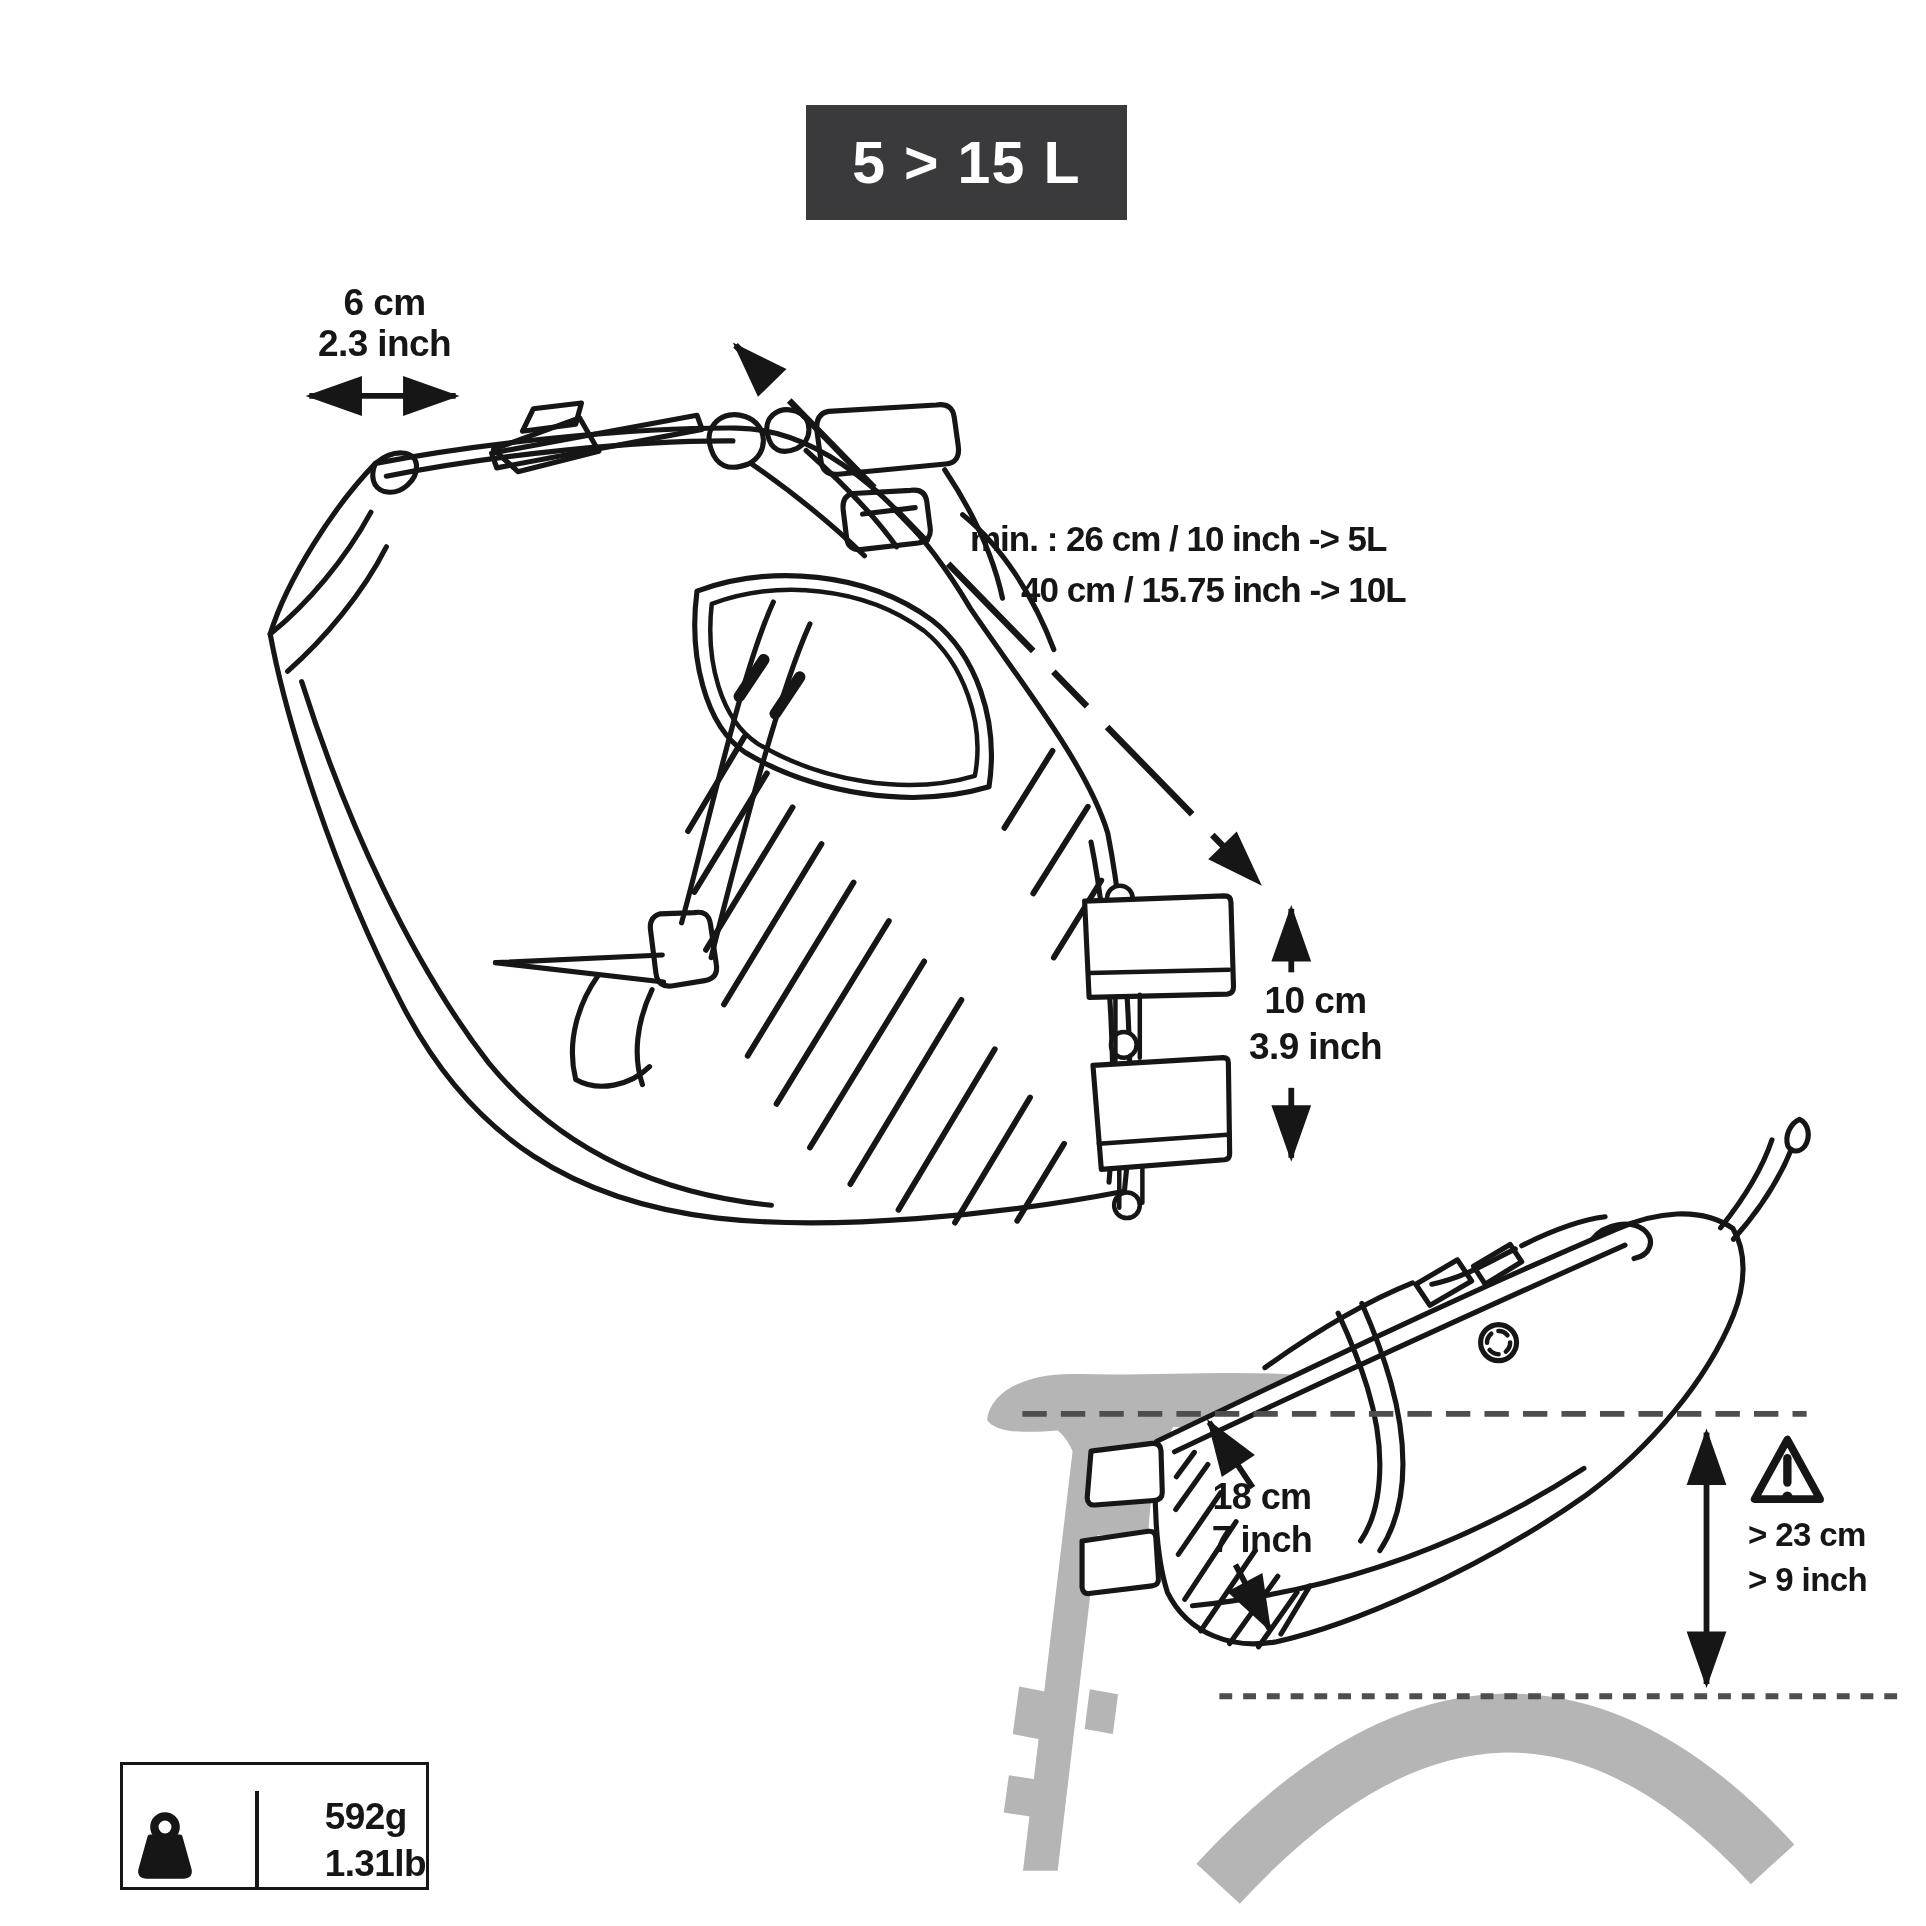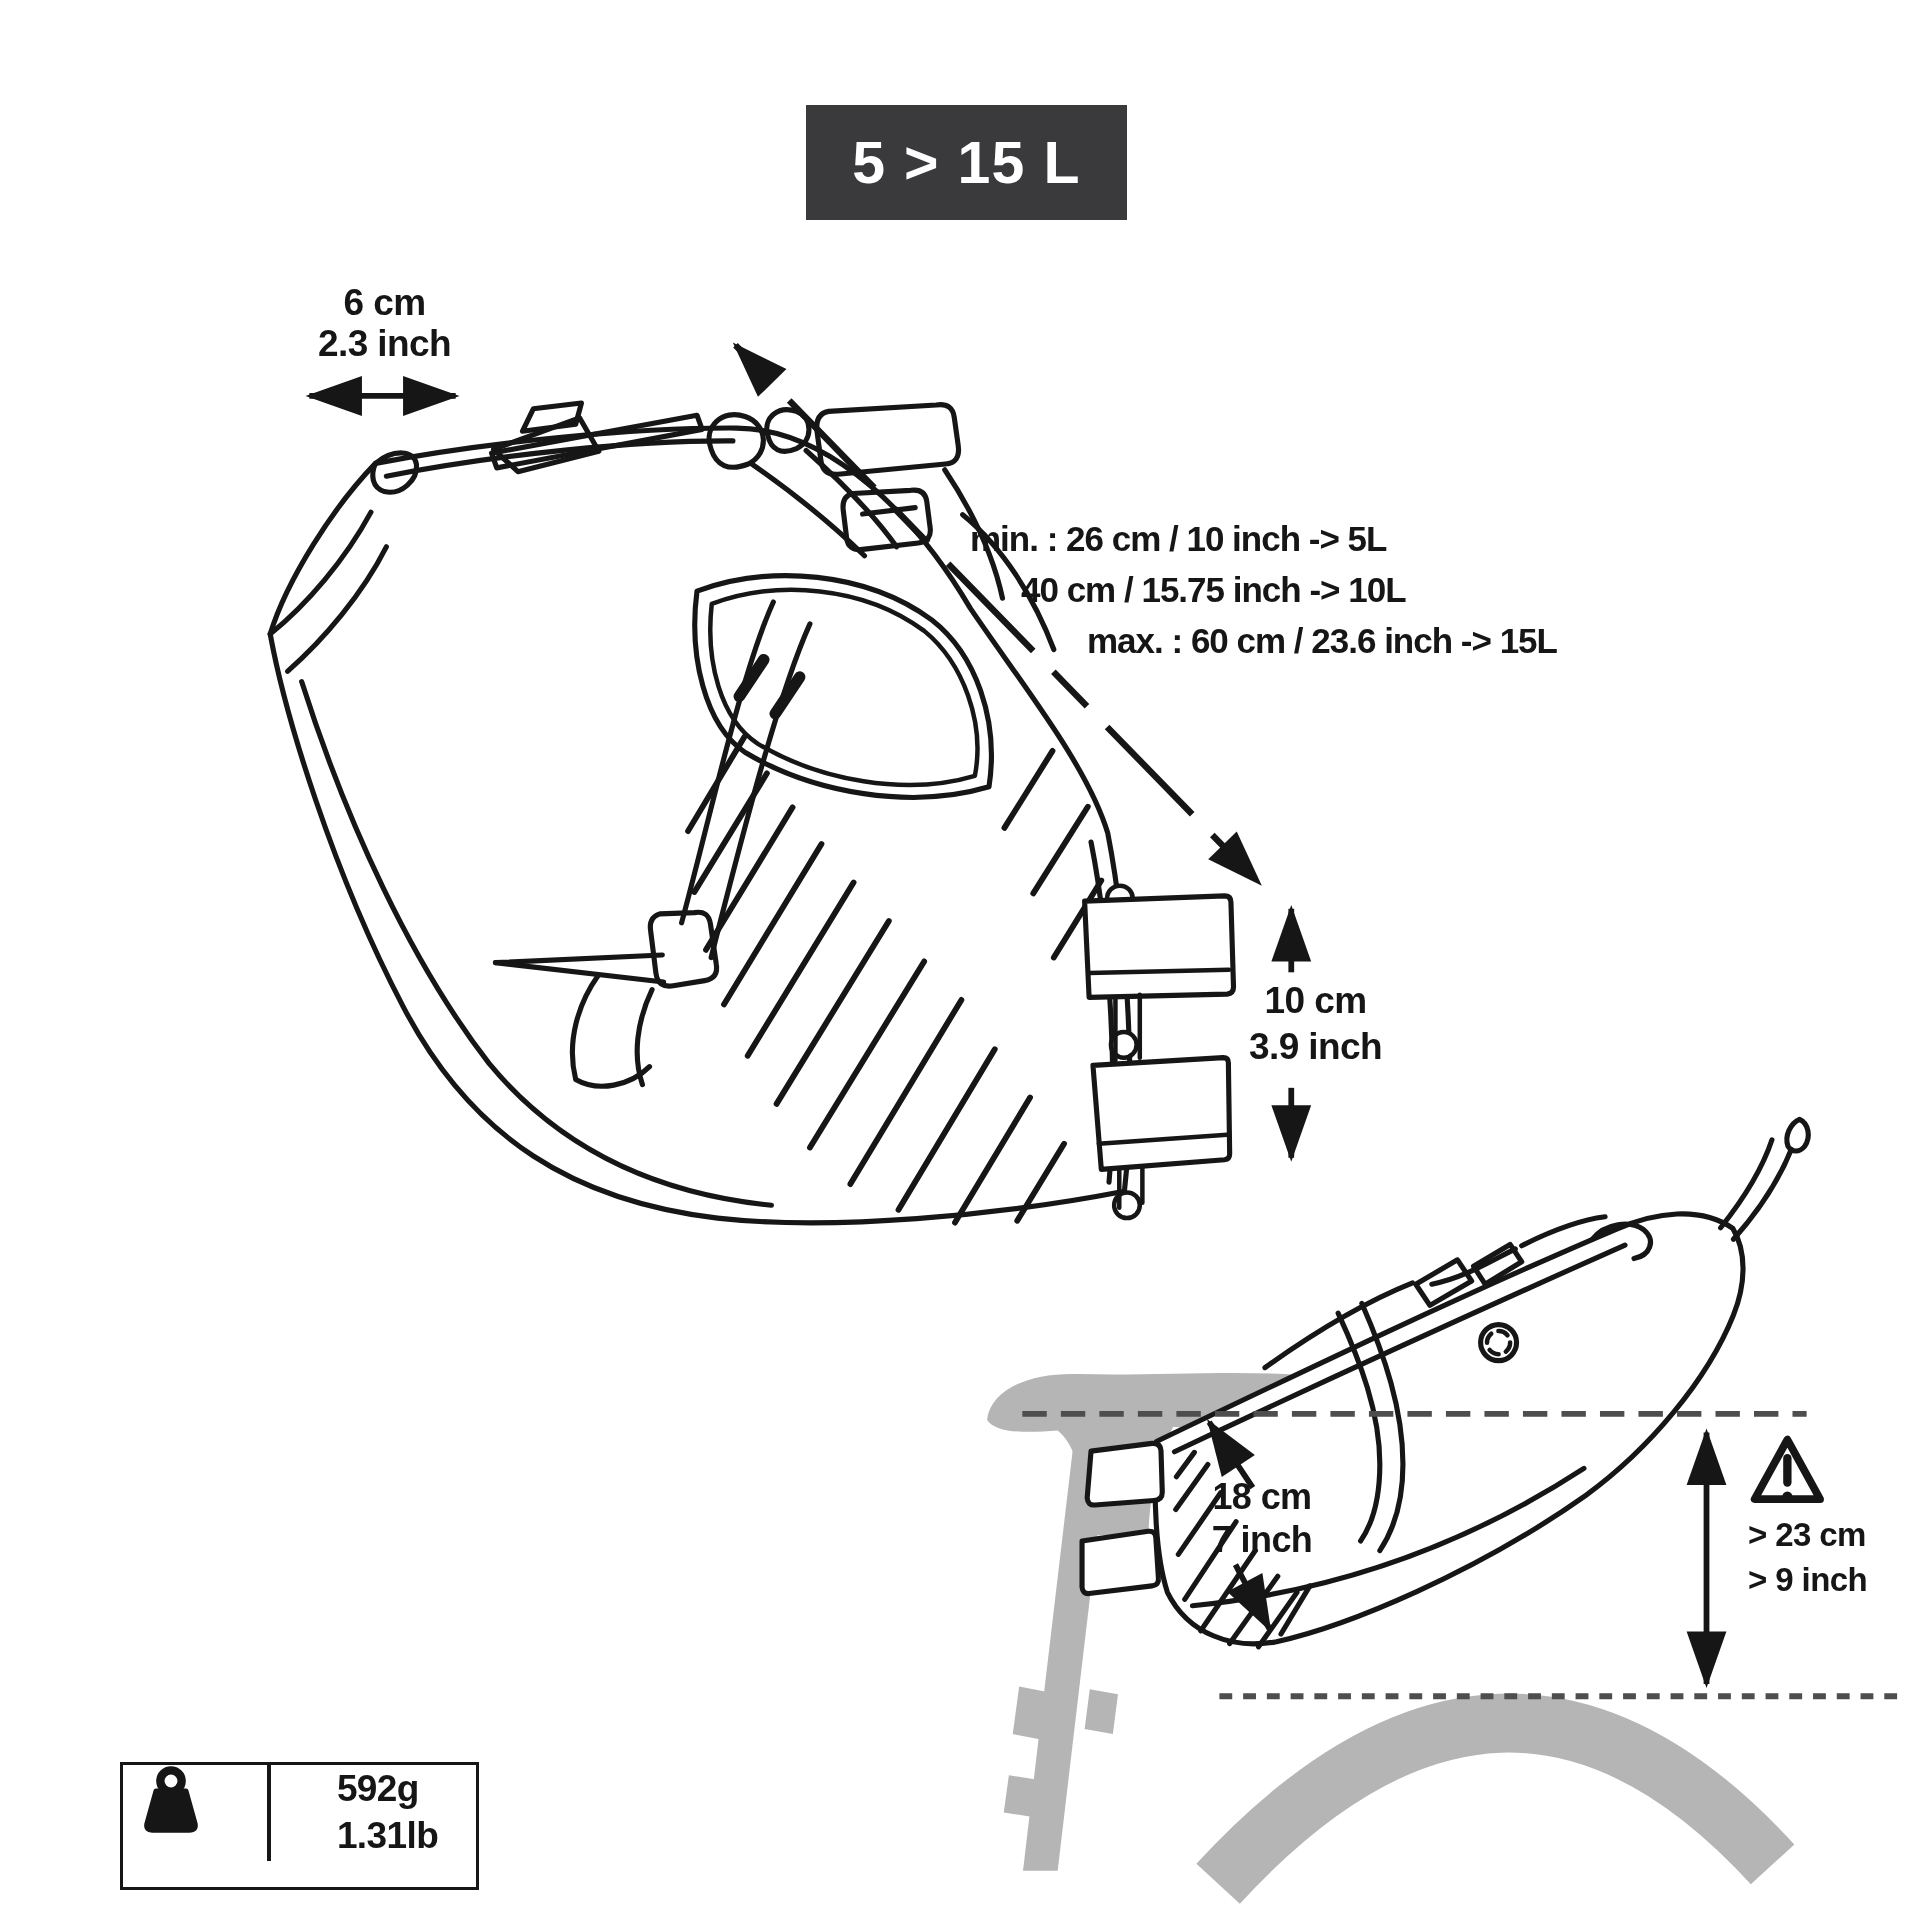--- a/index.html
+++ b/index.html
@@ -11,23 +11,23 @@
        background:#3a3a3c;display:flex;align-items:center;justify-content:center;
        font-weight:700;font-size:59px;color:#ffffff;letter-spacing:1.3px;}
   .dim-center{text-align:center;}
   #dim6{left:255px;top:282px;width:259px;font-size:37px;line-height:41px;}
   #lenblock{left:970px;top:513px;font-size:35px;line-height:51px;letter-spacing:-1px;}
   #lenblock .l2{padding-left:51px;}
   #lenblock .l3{padding-left:117px;}
   #dim10{left:1237px;top:978px;width:157px;font-size:37px;line-height:46px;}
   #dim18{left:1193px;top:1475px;width:138px;font-size:36px;line-height:43px;}
   #dim23{left:1748px;top:1512px;font-size:33px;line-height:45px;}
-  .weight-box{position:absolute;left:120px;top:1762px;width:359px;height:128px;
+  .weight-box{position:absolute;left:120px;top:1762px;width:309px;height:128px;
        border:3.2px solid #161616;background:#fff;box-sizing:border-box;
-       display:flex;align-items:flex-start;gap:48px;}
+       display:flex;align-items:flex-end;gap:48px;}
   .weight-icon-wrap{width:96px;display:flex;justify-content:center;}
   .weight-divider{width:3.9px;height:96px;background:#161616;}
   .weight-text{padding-left:18px;font-weight:700;font-size:37px;line-height:47px;letter-spacing:-0.6px;}
 </style>
 </head>
 <body>
 
 <svg class="art" viewBox="0 0 3001 3001">
   <defs>
     <marker id="ah" markerUnits="userSpaceOnUse" markerWidth="92" markerHeight="66" viewBox="0 0 92 66" refX="84" refY="33" orient="auto-start-reverse">
@@ -167,21 +167,20 @@
 </div>
 
 <div class="label dim-center" id="dim6">
   <div>6 cm</div>
   <div>2.3 inch</div>
 </div>
 
 <div class="label" id="lenblock">
   <div class="l1">min. : 26 cm / 10 inch -&gt; 5L</div>
   <div class="l2">40 cm / 15.75 inch -&gt; 10L</div>
-  <div class="l3">max. : 60 cm / 23.6 inch -&gt; 15L</div>
 </div>
 
 <div class="label dim-center" id="dim10">
   <div>10 cm</div>
   <div>3.9 inch</div>
 </div>
 
 <div class="label dim-center" id="dim18">
   <div>18 cm</div>
   <div>7 inch</div>

